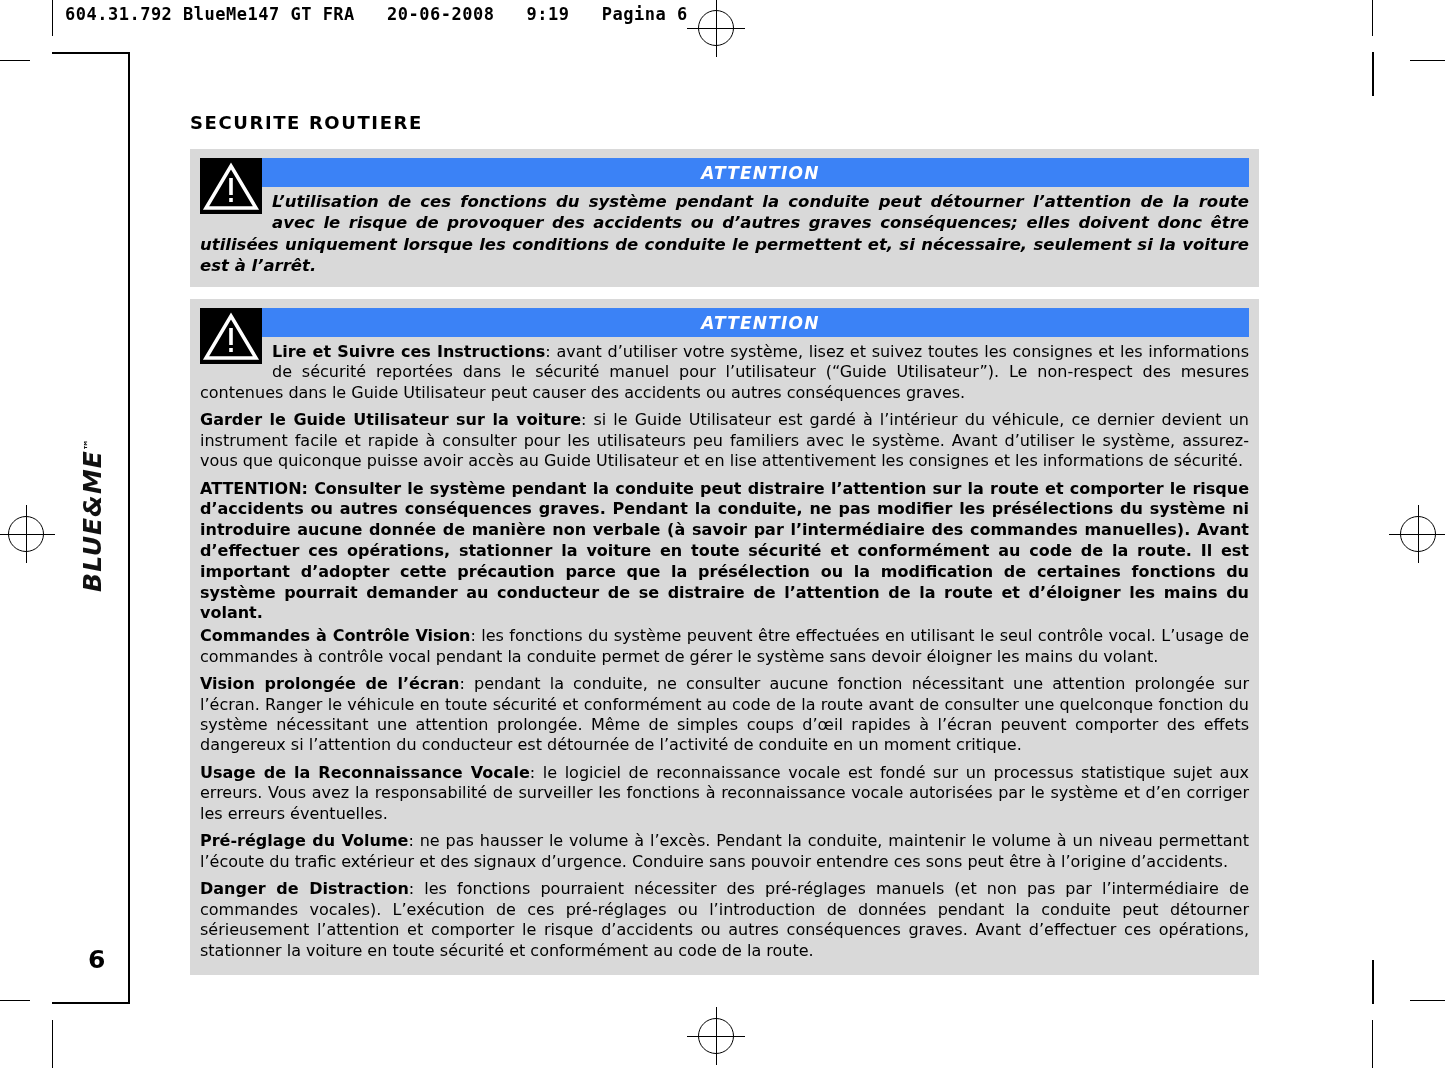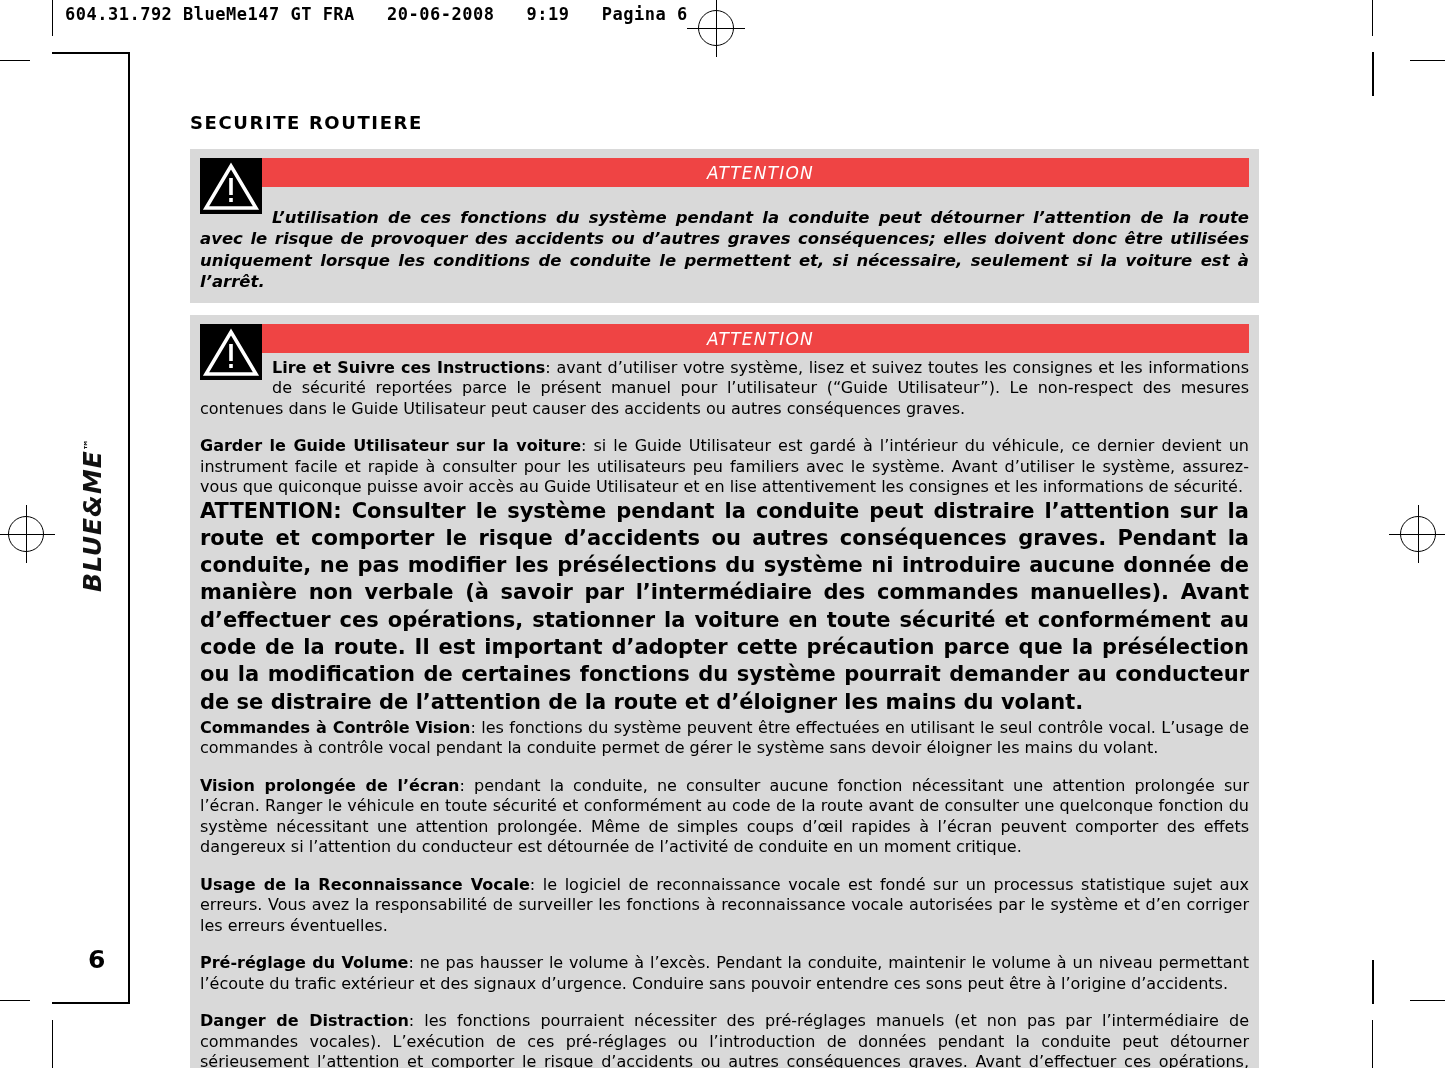--- a/index.html
+++ b/index.html
@@ -128,24 +128,24 @@
     margin-bottom: 12px;
     position: relative;
   }
   .panel-wide {
     background: #d9d9d9;
     padding: 8px 10px 14px 10px;
     position: relative;
   }
   .attn-bar {
     flex: 1 1 auto;
-    background: #ef4444;
+    background: #3b82f6;
     color: #fff;
     text-align: center;
-    font-weight: normal;
+    font-weight: bold;
     font-style: italic;
     font-size: 17px;
     letter-spacing: 1.2px;
     padding: 5px 0 4px 0;
     margin-top: 1px;
   }
 
   .bold-ital {
     font-weight: bold;
     font-style: italic;
@@ -153,30 +153,31 @@
     line-height: 1.30;
     color: #000;
     text-align: justify;
   }
 
   .body-text {
     font-size: 16px;
     line-height: 1.28;
     color: #000;
     text-align: justify;
-    margin-top: 17px;
+    margin-top: 7px;
   }
   .body-text b { font-weight: bold; }
 
   .notice-bold {
     font-weight: bold;
-    font-size: 21px;
+    font-size: 16px;
     line-height: 1.30;
     color: #000;
     text-align: justify;
+    margin-top: 7px;
   }
 
   .subhead {
     text-align: center;
     font-weight: bold;
     font-size: 17px;
     margin: 9px 0 4px 0;
     letter-spacing: 0.3px;
   }
 
@@ -232,36 +233,36 @@
   <div class="panel">
     <div class="clearfix">
       <div class="icon-float">
         <svg width="62" height="56" viewBox="0 0 62 56">
           <polygon points="31,8 56,50 6,50" fill="none" stroke="#ffffff" stroke-width="3.5"></polygon>
           <rect x="29.2" y="20" width="3.6" height="17" fill="#ffffff"></rect>
           <rect x="29.2" y="40" width="3.6" height="4" fill="#ffffff"></rect>
         </svg>
       </div>
       <div class="attn-bar">ATTENTION</div>
-      <div class="bold-ital" style="margin-top:20px;">L’utilisation de ces fonctions du système pendant la conduite peut détourner l’attention de la route avec le risque de provoquer des accidents ou d’autres graves conséquences; elles doivent donc être utilisées uniquement lorsque les conditions de conduite le permettent et, si nécessaire, seulement si la voiture est à l’arrêt.</div>
+      <div class="bold-ital" style="margin-top:4px;">L’utilisation de ces fonctions du système pendant la conduite peut détourner l’attention de la route avec le risque de provoquer des accidents ou d’autres graves conséquences; elles doivent donc être utilisées uniquement lorsque les conditions de conduite le permettent et, si nécessaire, seulement si la voiture est à l’arrêt.</div>
     </div>
   </div>
 
   <div class="panel-wide">
     <div class="clearfix">
       <div class="icon-float">
         <svg width="62" height="56" viewBox="0 0 62 56">
           <polygon points="31,8 56,50 6,50" fill="none" stroke="#ffffff" stroke-width="3.5"></polygon>
           <rect x="29.2" y="20" width="3.6" height="17" fill="#ffffff"></rect>
           <rect x="29.2" y="40" width="3.6" height="4" fill="#ffffff"></rect>
         </svg>
       </div>
       <div class="attn-bar">ATTENTION</div>
       <div class="body-text" style="margin-top:5px;">
-        <b>Lire et Suivre ces Instructions</b><span>: avant d’utiliser votre système, lisez et suivez toutes les consignes et les informations de sécurité reportées parce le présent manuel pour l’utilisateur (“Guide Utilisateur”). Le non-respect des mesures contenues dans le Guide Utilisateur peut causer des accidents ou autres conséquences graves.</span>
+        <b>Lire et Suivre ces Instructions</b><span>: avant d’utiliser votre système, lisez et suivez toutes les consignes et les informations de sécurité reportées dans le sécurité manuel pour l’utilisateur (“Guide Utilisateur”). Le non-respect des mesures contenues dans le Guide Utilisateur peut causer des accidents ou autres conséquences graves.</span>
       </div>
     </div>
 
     <div class="body-text">
       <b>Garder le Guide Utilisateur sur la voiture</b><span>: si le Guide Utilisateur est gardé à l’intérieur du véhicule, ce dernier devient un instrument facile et rapide à consulter pour les utilisateurs peu familiers avec le système. Avant d’utiliser le système, assurez-vous que quiconque puisse avoir accès au Guide Utilisateur et en lise attentivement les consignes et les informations de sécurité.</span>
     </div>
 
     <div class="notice-bold">ATTENTION: Consulter le système pendant la conduite peut distraire l’attention sur la route et comporter le risque d’accidents ou autres conséquences graves. Pendant la conduite, ne pas modifier les présélections du système ni introduire aucune donnée de manière non verbale (à savoir par l’intermédiaire des commandes manuelles). Avant d’effectuer ces opérations, stationner la voiture en toute sécurité et conformément au code de la route. Il est important d’adopter cette précaution parce que la présélection ou la modification de certaines fonctions du système pourrait demander au conducteur de se distraire de l’attention de la route et d’éloigner les mains du volant.</div>
 
 

